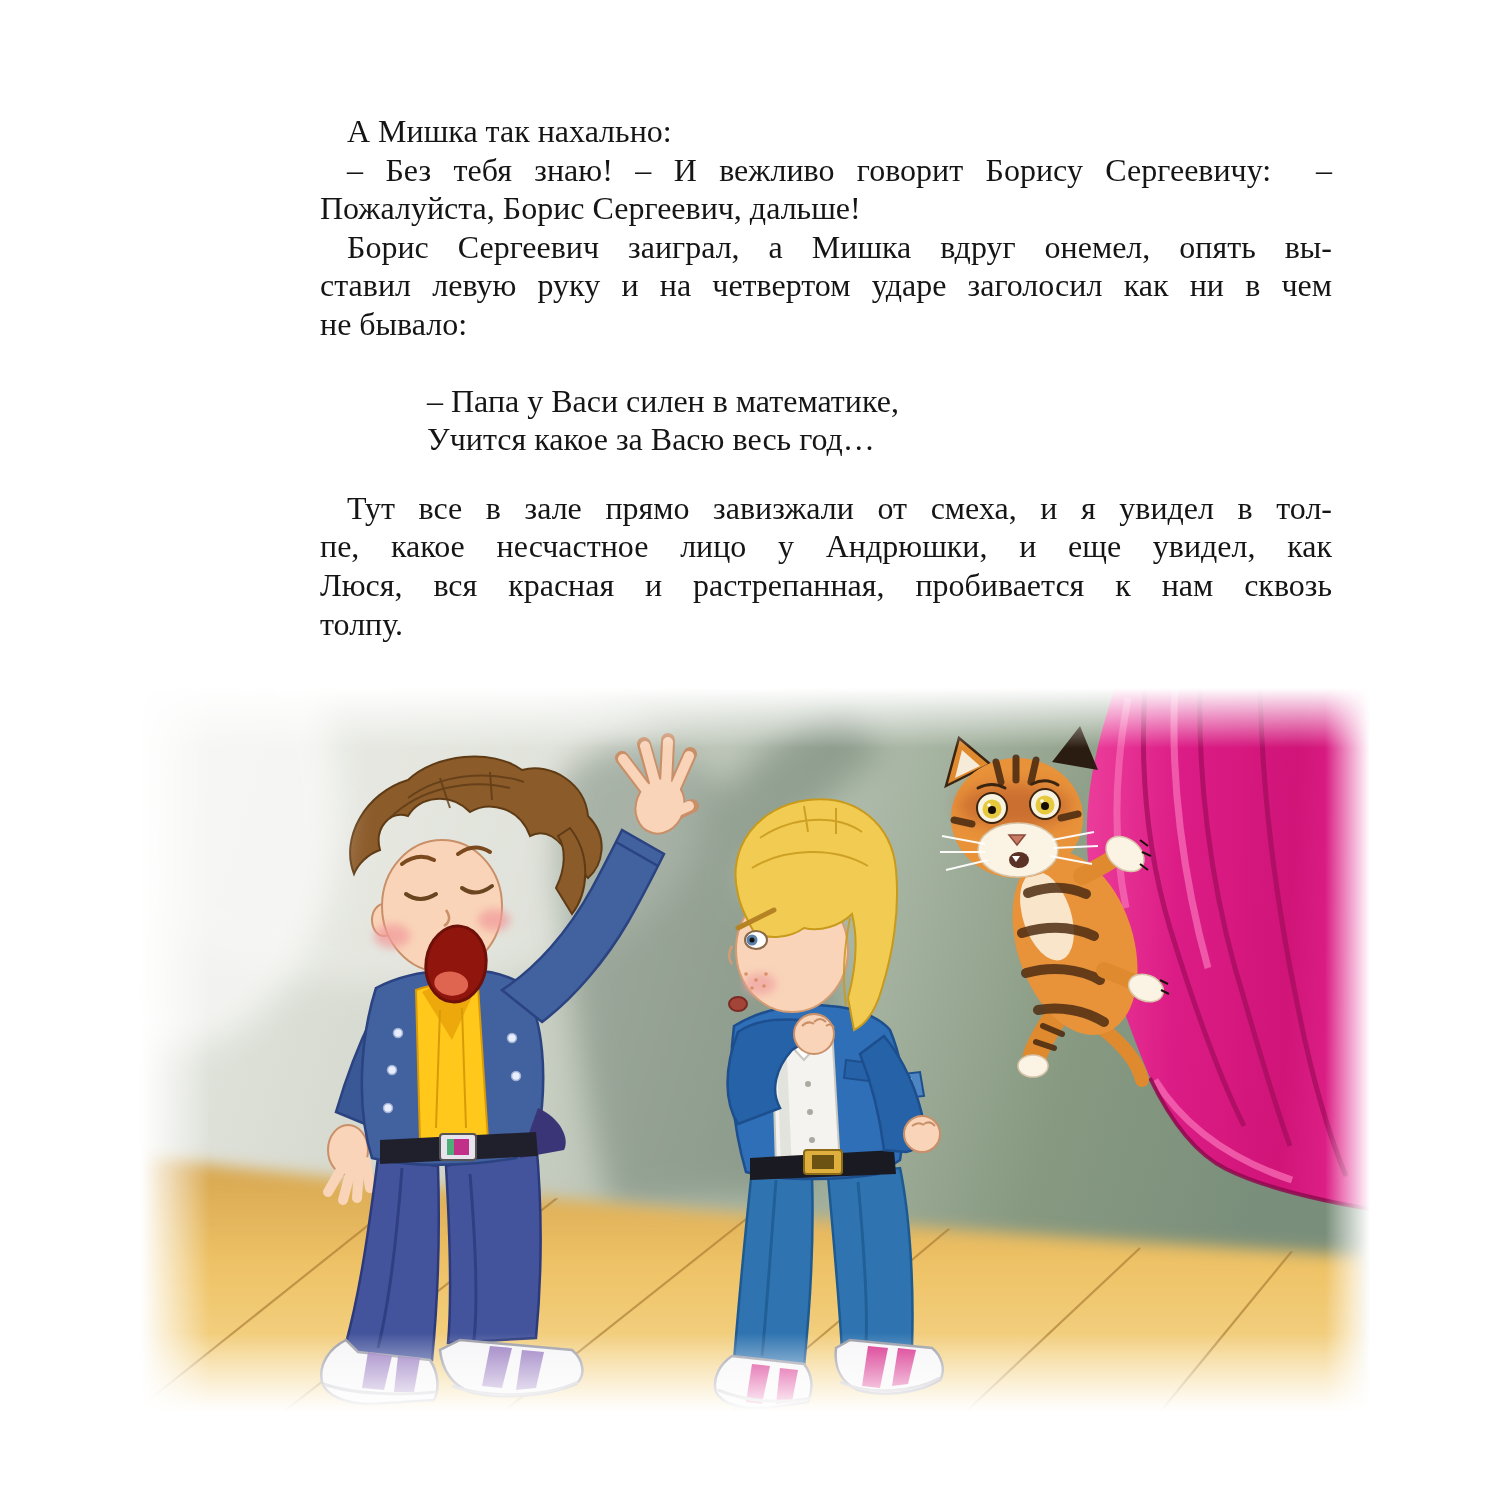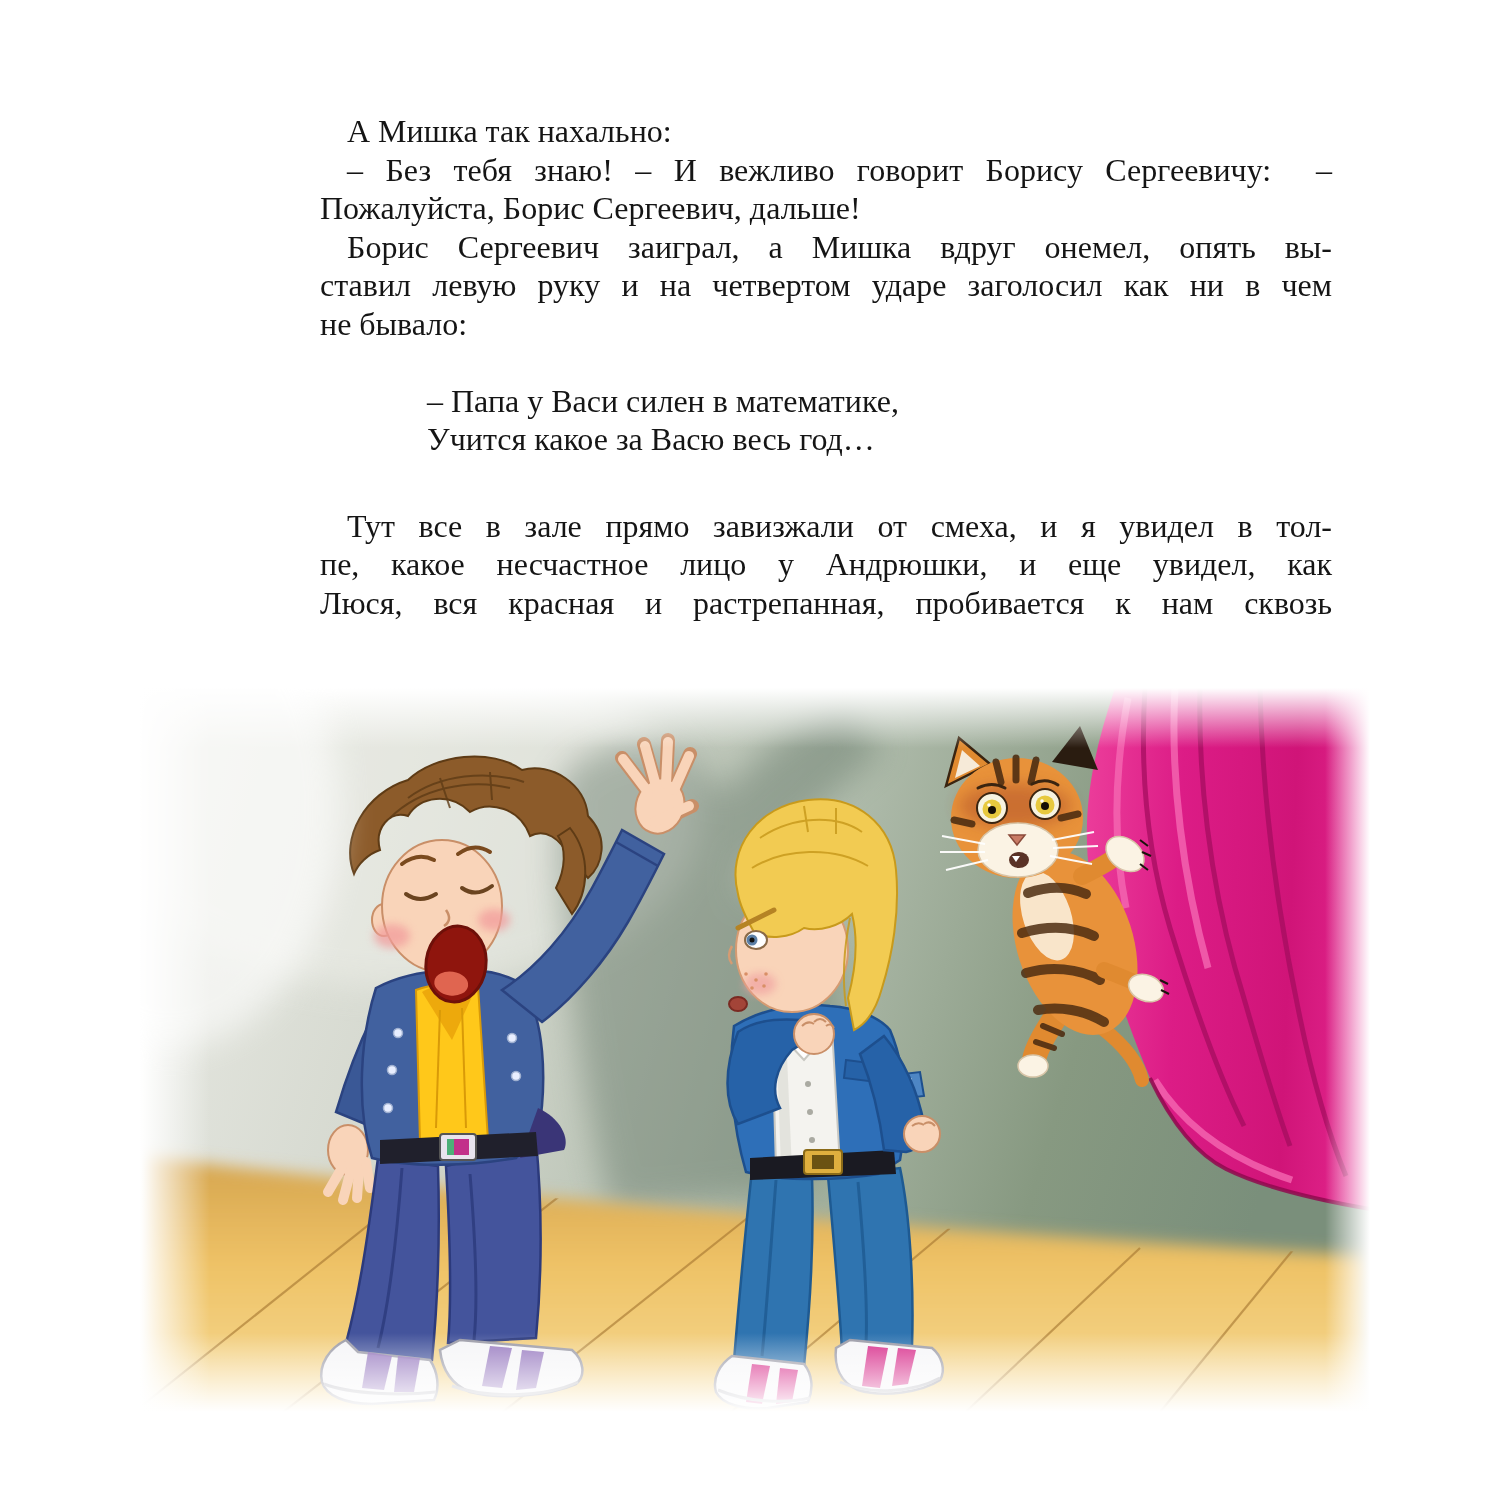--- a/index.html
+++ b/index.html
@@ -10,21 +10,21 @@
     color:#151515;
   }
   .text-block {
     position:absolute; left:320px; top:112px; width:1012px;
     font-size:32px; line-height:38.6px;
   }
   .line { white-space:pre-wrap; text-align:left; }
   .line.justify { text-align:justify; text-align-last:justify; }
   .line.indent { text-indent:27px; }
   .verse { margin-top:38px; margin-left:107px; }
-  .para2 { margin-top:48px; }
+  .para2 { margin-top:30px; }
   .illustration {
     position:absolute; left:140px; top:688px; width:1230px; height:750px;
     margin:0;
   }
   .illustration svg { display:block; width:1230px; height:750px; }
 </style>
 </head>
 <body>
 
 <div class="page">
@@ -39,20 +39,21 @@
       <div class="line">не бывало:</div>
     </div>
     <div class="para verse">
       <div class="line">– Папа у Васи силен в математике,</div>
       <div class="line">Учится какое за Васю весь год…</div>
     </div>
     <div class="para para2">
       <div class="line indent justify">Тут все в зале прямо завизжали от смеха, и я увидел в тол-</div>
       <div class="line justify">пе, какое несчастное лицо у Андрюшки, и еще увидел, как</div>
       <div class="line justify">Люся, вся красная и растрепанная, пробивается к нам сквозь</div>
+      <div class="line">толпу.</div>
     </div>
   </main>
 
   <figure class="illustration">
     <svg viewBox="0 0 1230 750" xmlns="http://www.w3.org/2000/svg">
       <defs>
         <linearGradient id="wallG" x1="0" y1="0" x2="1" y2="0.18">
           <stop offset="0" stop-color="#E9EAE4"></stop>
           <stop offset="0.33" stop-color="#D2D6CC"></stop>
           <stop offset="0.58" stop-color="#B0BCAC"></stop>

